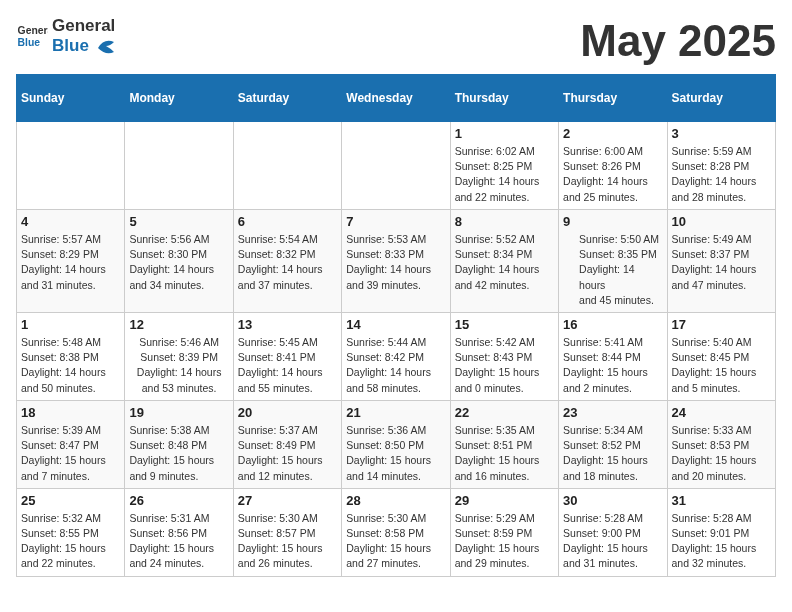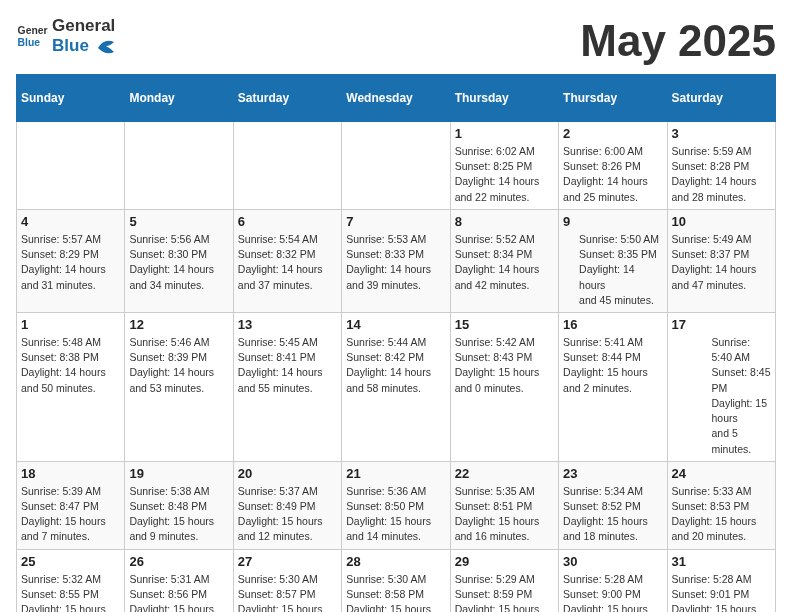--- a/index.html
+++ b/index.html
@@ -201,21 +201,21 @@
       <tr>
         <td>
           <div class="day-num">1</div>
           <div class="day-info" style="white-space: pre-line;">Sunrise: 5:48 AM
 Sunset: 8:38 PM
 Daylight: 14 hours
 and 50 minutes.</div>
         </td>
         <td>
           <div class="day-num">12</div>
-          <div class="day-info" style="white-space: pre-line;">Sunrise: 5:46 AM
+          <div class="day-info" style="white-space: pre-line; text-align: center;">Sunrise: 5:46 AM
 Sunset: 8:39 PM
 Daylight: 14 hours
 and 53 minutes.</div>
         </td>
         <td>
           <div class="day-num">13</div>
           <div class="day-info" style="white-space: pre-line;">Sunrise: 5:45 AM
 Sunset: 8:41 PM
 Daylight: 14 hours
 and 55 minutes.</div>
@@ -236,21 +236,21 @@
         </td>
         <td>
           <div class="day-num">16</div>
           <div class="day-info" style="white-space: pre-line;">Sunrise: 5:41 AM
 Sunset: 8:44 PM
 Daylight: 15 hours
 and 2 minutes.</div>
         </td>
         <td>
           <div class="day-num">17</div>
-          <div class="day-info" style="white-space: pre-line; margin-left: 40px;">Sunrise: 5:40 AM
+          <div class="day-info" style="white-space: pre-line;">Sunrise: 5:40 AM
 Sunset: 8:45 PM
 Daylight: 15 hours
 and 5 minutes.</div>
         </td>
       </tr>
       <tr>
         <td>
           <div class="day-num">18</div>
           <div class="day-info" style="white-space: pre-line;">Sunrise: 5:39 AM
 Sunset: 8:47 PM

